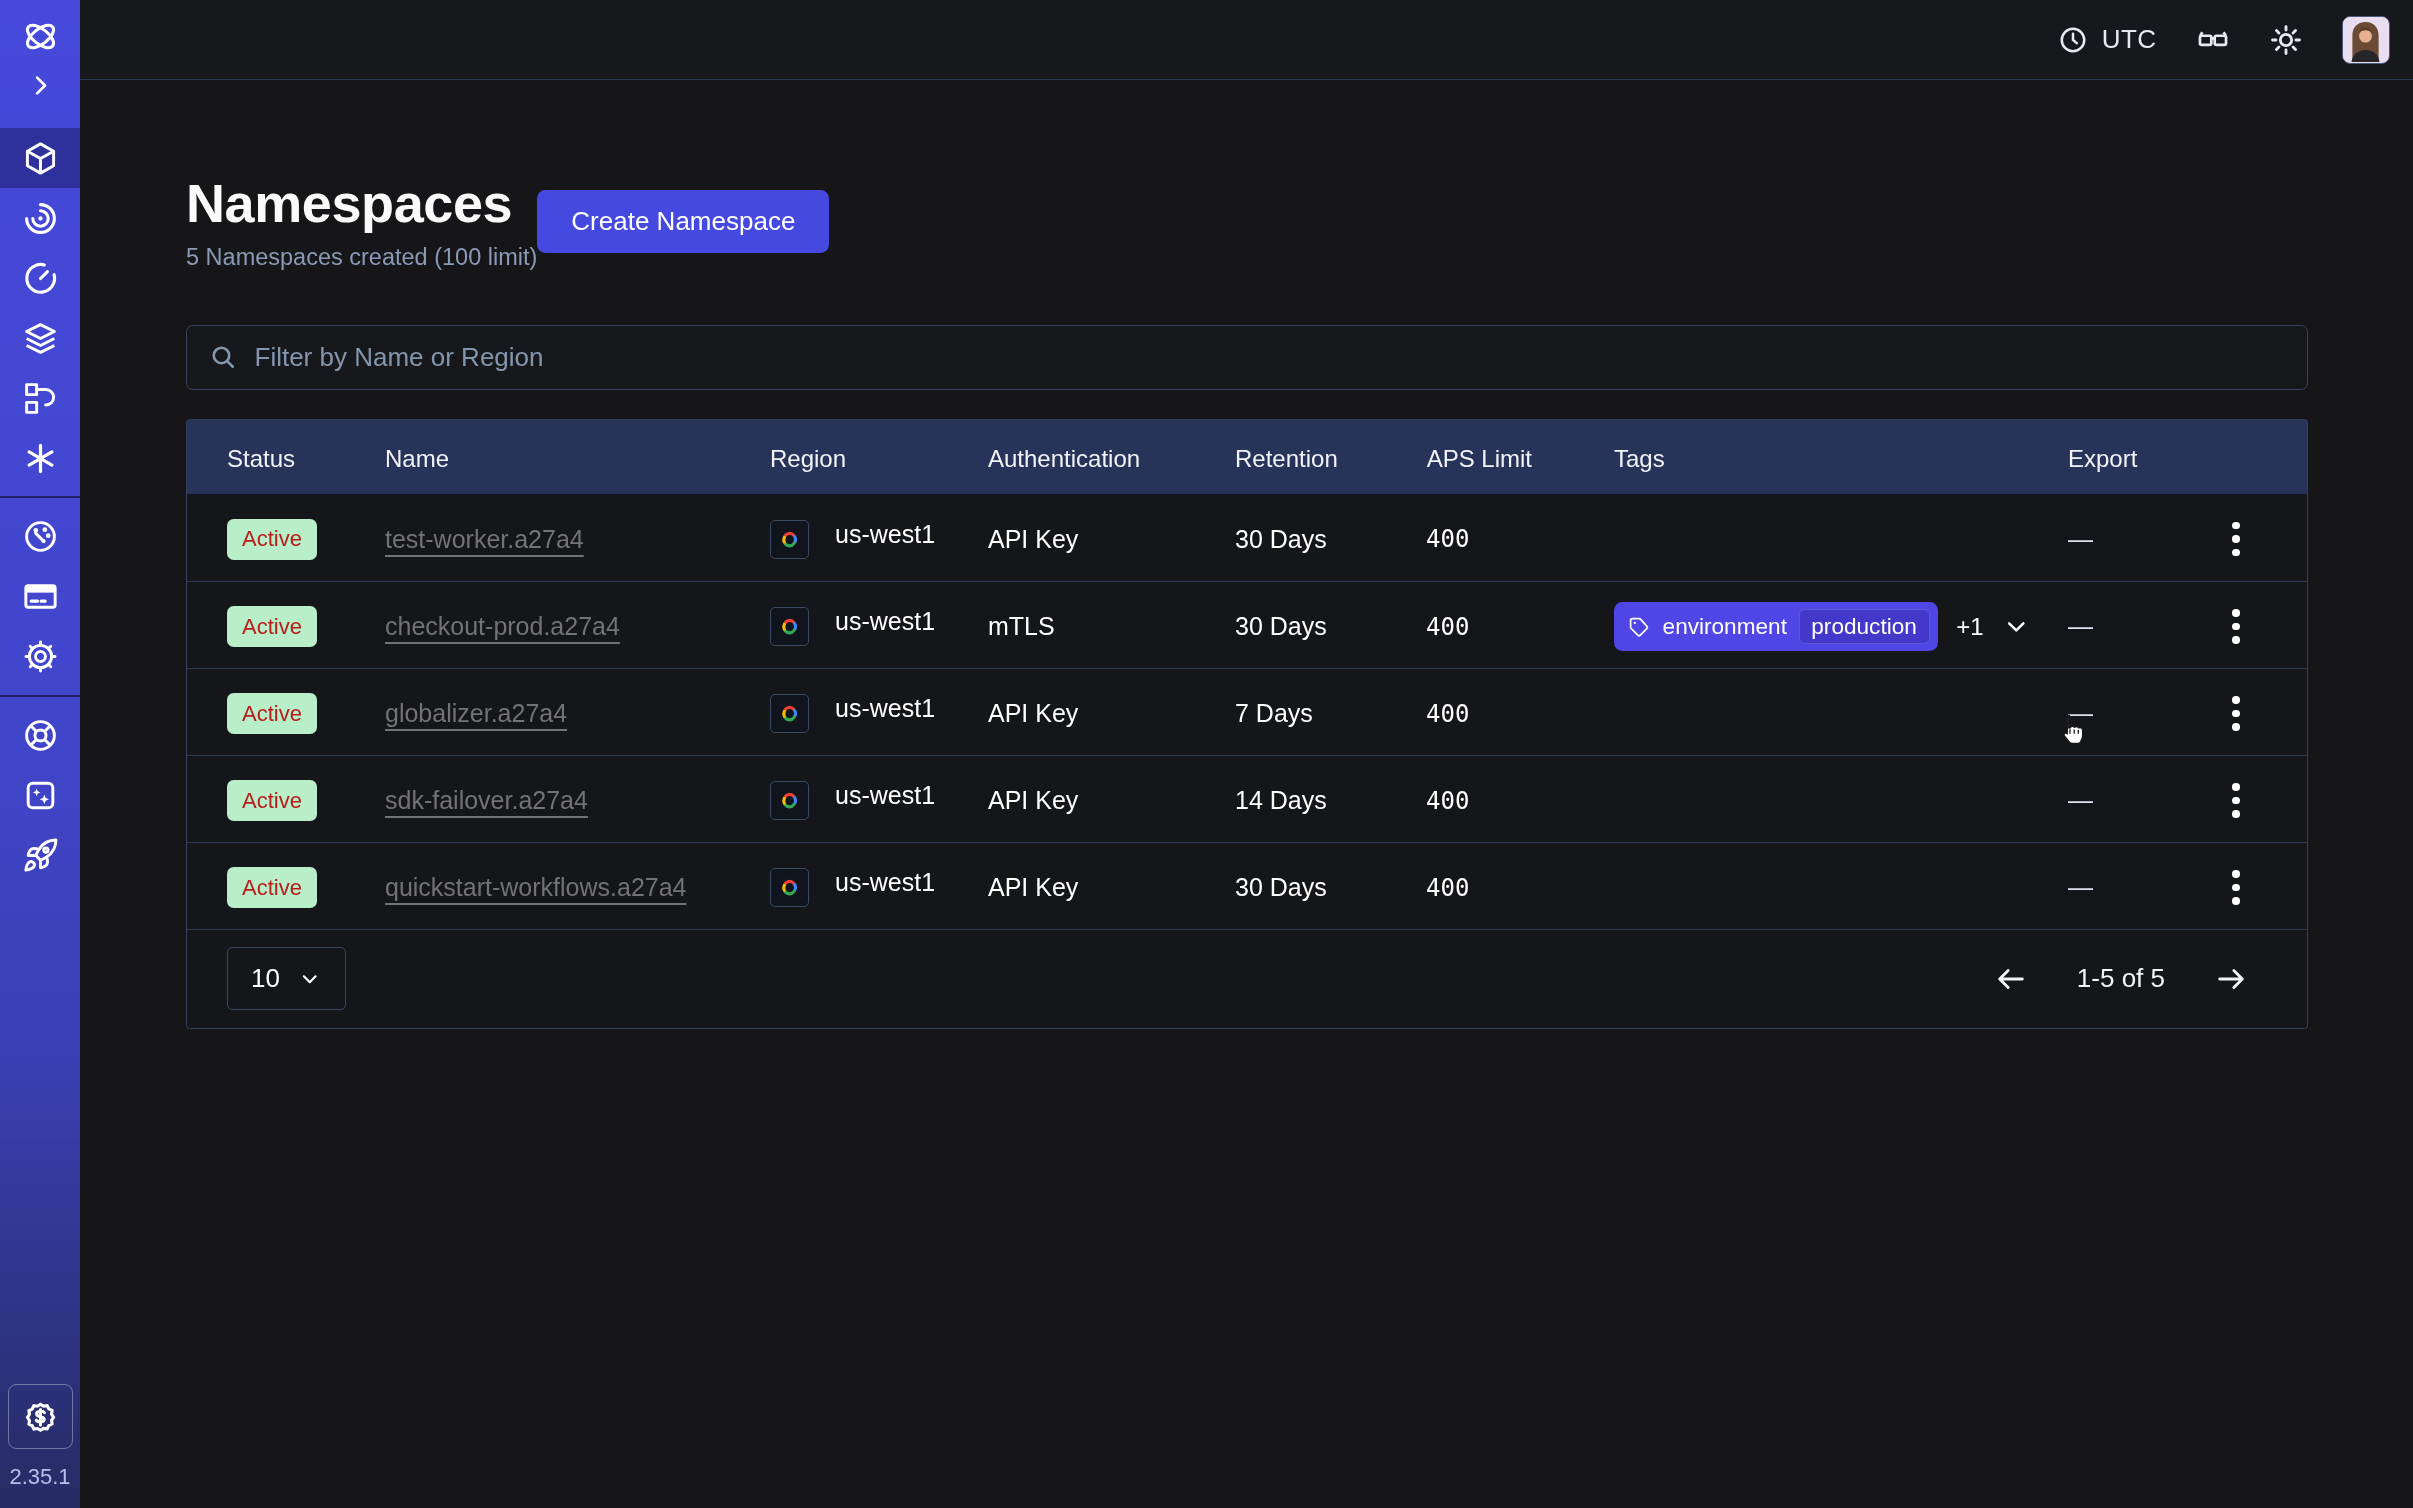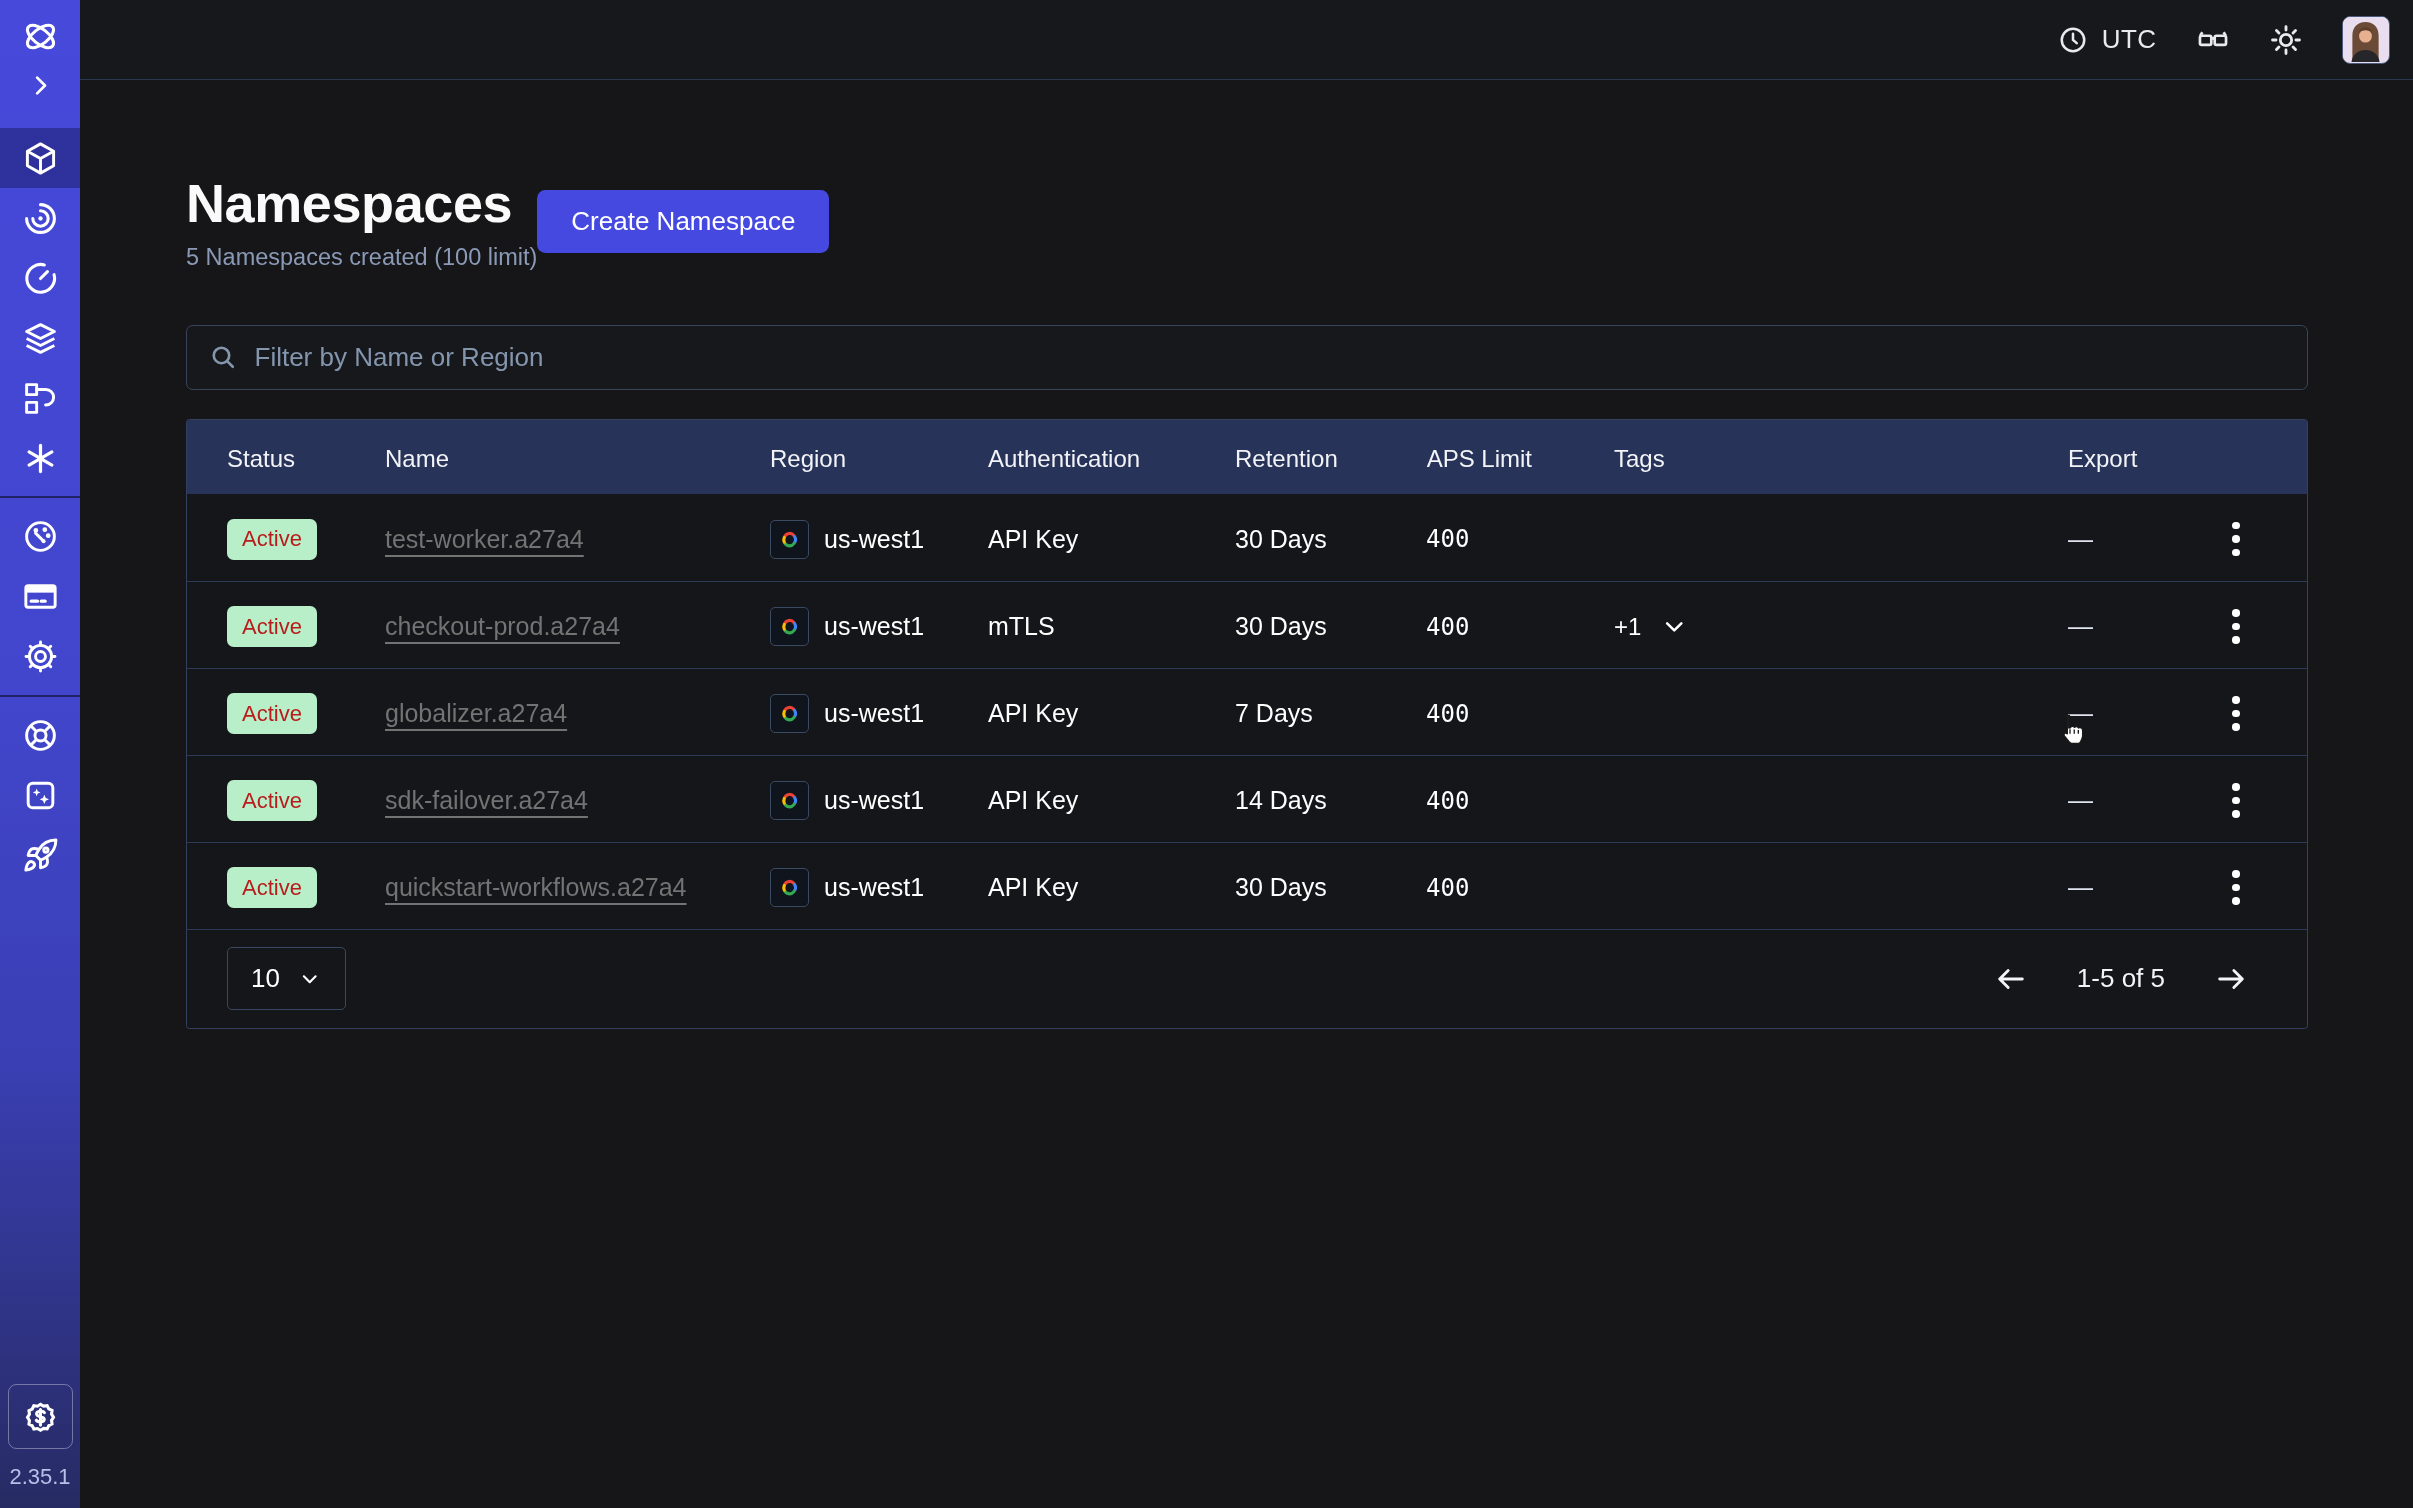--- a/index.html
+++ b/index.html
@@ -89,21 +89,21 @@
   .trow:first-of-type { border-top:none; }
 
   .badge {
     display:inline-block; background:#b8efc9; color:#b91c1c;
     font-size:22px; font-weight:500; padding:7.5px 15px; border-radius:6.7px;
   }
   .name-link {
     color:#737373; text-decoration:underline; text-underline-offset:6.7px;
     text-decoration-thickness:1.7px; cursor:pointer; font-size:25px;
   }
-  .region-cell { display:flex; align-items:center; gap:15px; }
+  .region-cell { display:flex; align-items:flex-start; gap:26px; }
   .region-box {
     width:39px; height:39px; border:1.7px solid #3b4a63; border-radius:5px;
     display:flex; align-items:center; justify-content:center; background:#10141c;
   }
   .cell.right { text-align:left; font-family:"DejaVu Sans Mono",monospace; font-size:24px; }
   .cell.tags { padding-left:82px; }
   .tag-group { display:flex; align-items:center; gap:18.4px; }
   .tag-pill {
     display:inline-flex; align-items:center; gap:11.7px;
     background:#4f46e5; border-radius:8.4px; padding:6.7px 8.4px 6.7px 13.4px;
@@ -372,20 +372,28 @@
                   <path d="M7 14.5a5.3 5.3 0 0 1 0-4.4" stroke="#fbbc05"></path>
                 </svg>
               </span>
               <span>us-west1</span>
             </div>
             <div class="cell">mTLS</div>
             <div class="cell">30 Days</div>
             <div class="cell right">400</div>
             <div class="cell tags">
               <div class="tag-group">
+                <span class="tag-pill">
+                  <svg width="23.5" height="23.5" viewBox="0 0 24 24" fill="none" stroke="#fff" stroke-width="1.9" stroke-linejoin="round">
+                    <path d="M12.6 3H5a2 2 0 0 0-2 2v7.6a2 2 0 0 0 .6 1.4l7.4 7.4a2 2 0 0 0 2.8 0l7.2-7.2a2 2 0 0 0 0-2.8L13.9 3.6A2 2 0 0 0 12.6 3z" transform="scale(0.92) translate(1,1)"></path>
+                    <circle cx="8" cy="8" r="1.2" fill="#fff" stroke="none"></circle>
+                  </svg>
+                  <span class="tag-key">environment</span>
+                  <span class="tag-value">production</span>
+                </span>
                 <span class="tag-more">+1</span>
                 <span>
                   <svg width="28.5" height="28.5" viewBox="0 0 24 24" fill="none" stroke="#fff" stroke-width="2.1" stroke-linecap="round" stroke-linejoin="round">
                     <path d="M6 9.5l6 6 6-6"></path>
                   </svg>
                 </span>
               </div>
             </div>
             <div class="cell export-cell">—</div>
             <div class="kebab">

